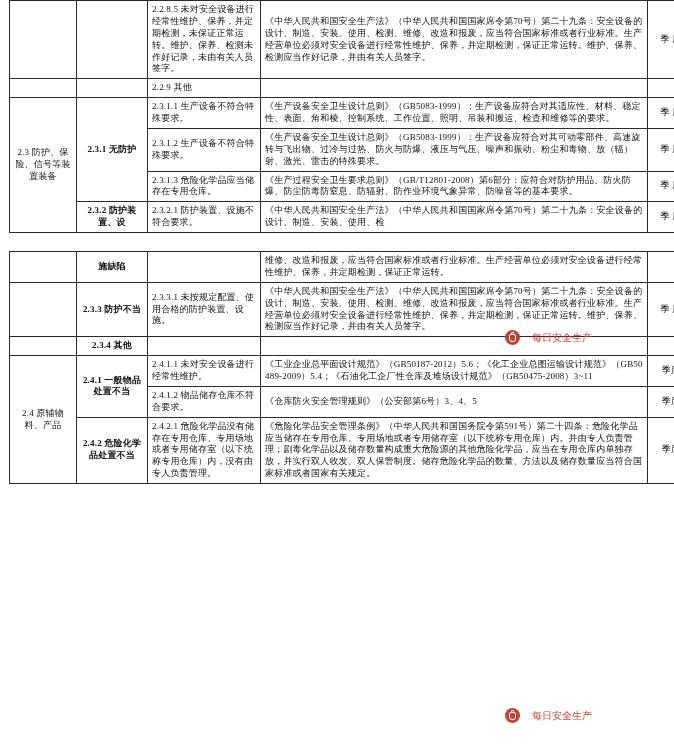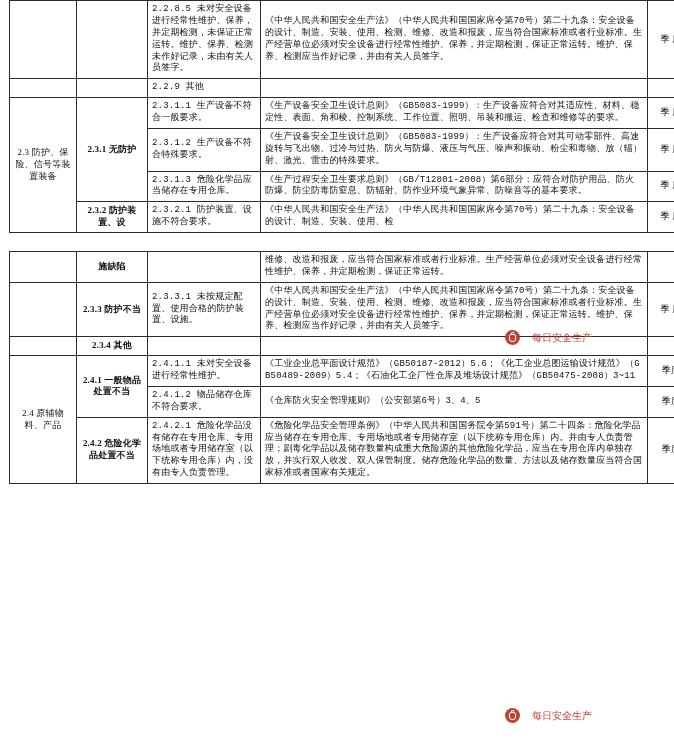--- a/index.html
+++ b/index.html
@@ -36,21 +36,21 @@
     line-height: 1.32;
     letter-spacing: 0.2px;
     word-break: break-all;
   }
   .c-cat   { width: 58px;  text-align: center; }
   .c-sub   { width: 62px;  text-align: center; font-weight: bold; }
   .c-item  { width: 104px; text-align: left; }
   .c-desc  { width: 378px; text-align: left; }
   .c-freq  { width: 38px;  text-align: center; }
 
-  .pad-cell { padding: 4px 5px; font-family: Liberation Mono, monospace; }
+  .pad-cell { padding: 4px 5px; }
 
   .gap {
     height: 18px;
     background: #ffffff;
   }
 
   
   .wm {
     position: absolute;
     display: flex;
@@ -109,21 +109,21 @@
       <tr>
         <td class="c-cat"></td>
         <td class="c-sub"></td>
         <td class="c-item pad-cell">2.2.9 其他</td>
         <td class="c-desc pad-cell"></td>
         <td class="c-freq"></td>
       </tr>
       <tr>
         <td class="c-cat" rowspan="4">2.3 防护、保险、信号等装置装备</td>
         <td class="c-sub" rowspan="3">2.3.1 无防护</td>
-        <td class="c-item pad-cell">2.3.1.1 生产设备不符合一般要求。</td>
+        <td class="c-item pad-cell">2.3.1.1 生产设备不符合特殊要求。</td>
         <td class="c-desc pad-cell">《生产设备安全卫生设计总则》（GB5083-1999）：生产设备应符合对其适应性、材料、稳定性、表面、角和棱、控制系统、工作位置、照明、吊装和搬运、检查和维修等的要求。</td>
         <td class="c-freq">季 度</td>
       </tr>
       <tr>
         <td class="c-item pad-cell">2.3.1.2 生产设备不符合特殊要求。</td>
         <td class="c-desc pad-cell">《生产设备安全卫生设计总则》（GB5083-1999）：生产设备应符合对其可动零部件、高速旋转与飞出物、过冷与过热、防火与防爆、液压与气压、噪声和振动、粉尘和毒物、放（辐）射、激光、雷击的特殊要求。</td>
         <td class="c-freq">季 度</td>
       </tr>
       <tr>
         <td class="c-item pad-cell">2.3.1.3 危险化学品应当储存在专用仓库。</td>

